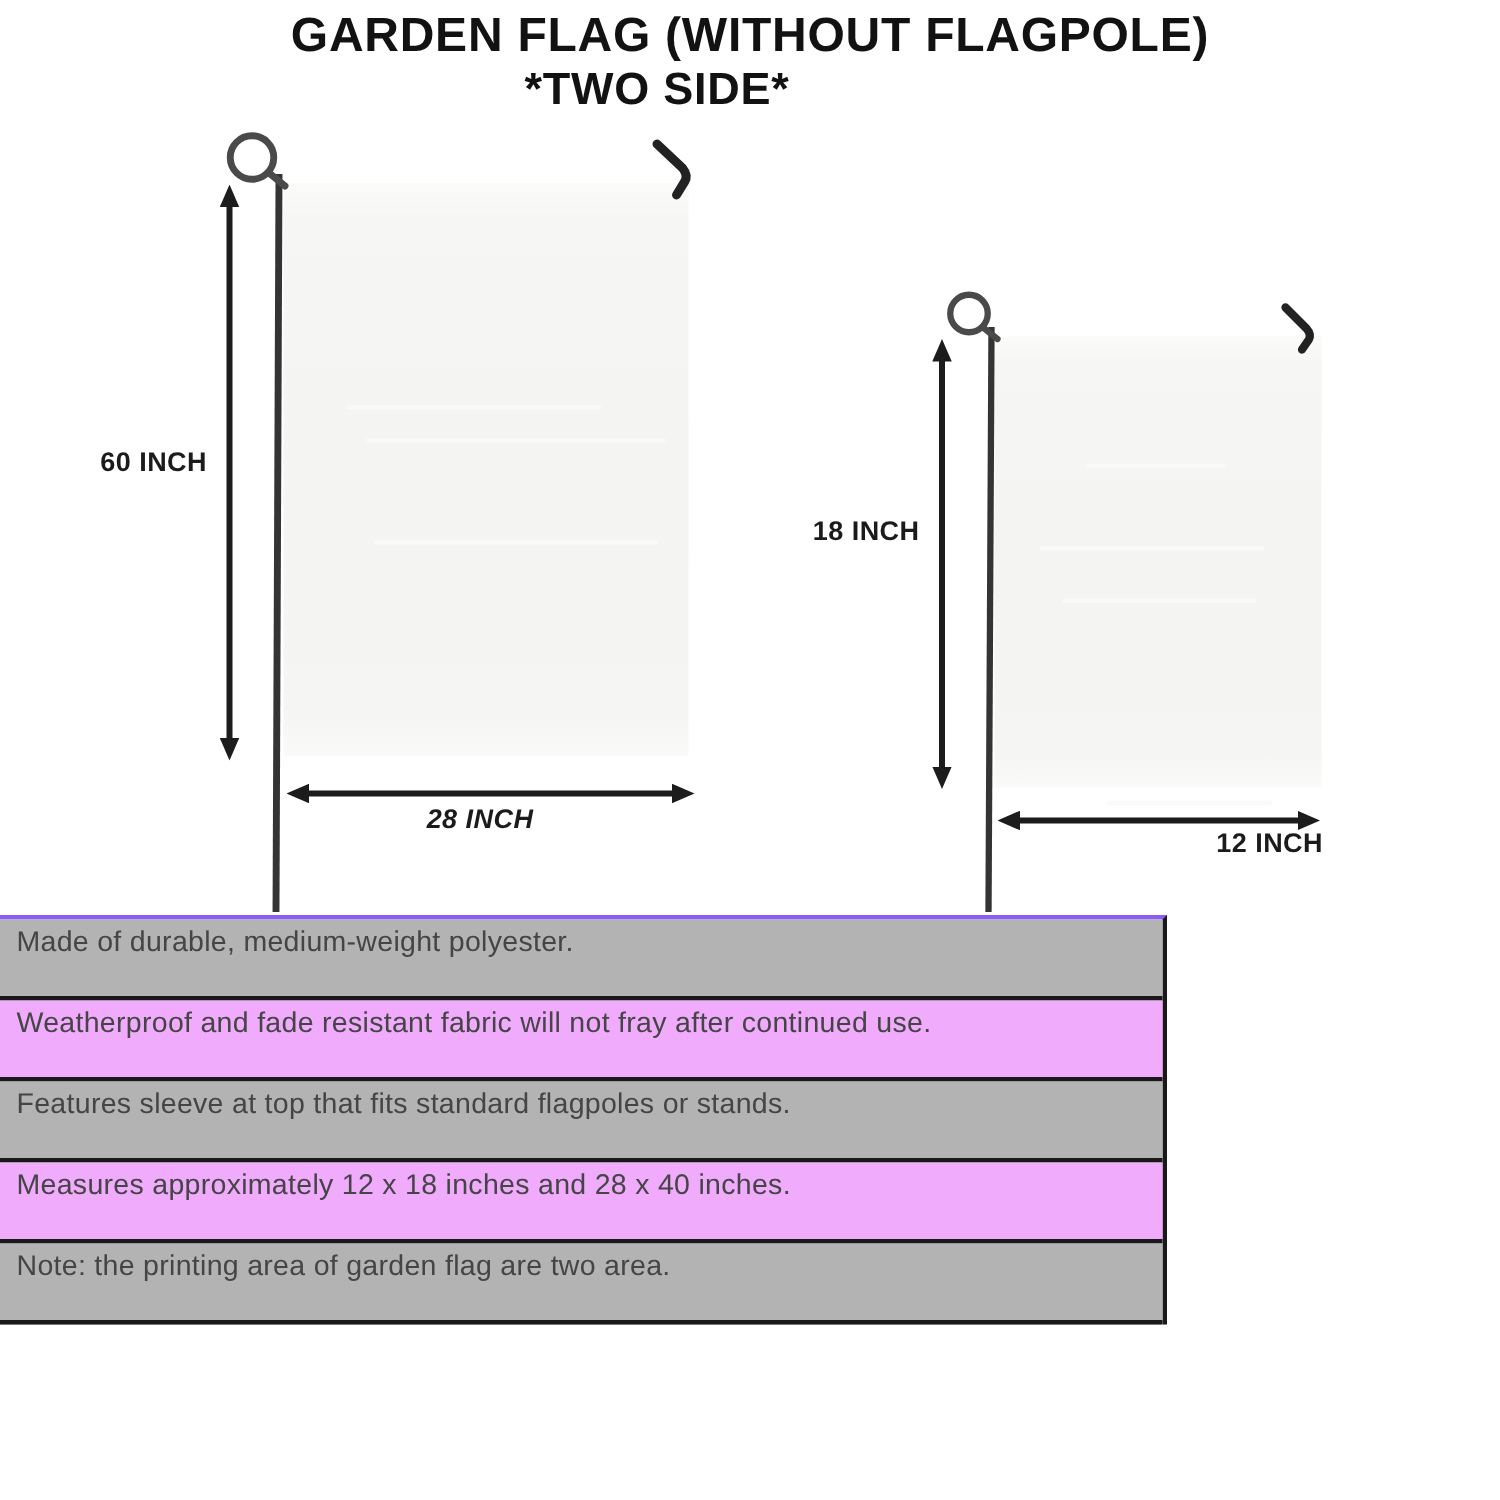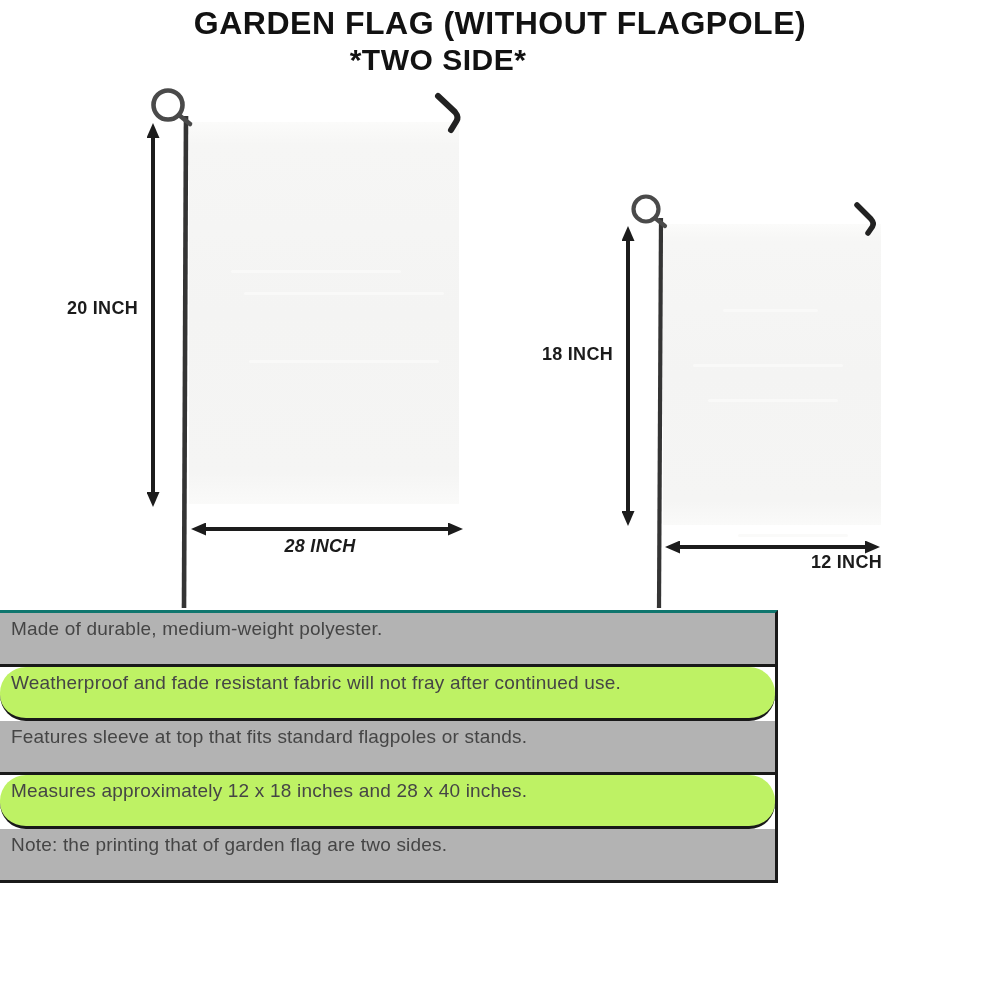--- a/index.html
+++ b/index.html
@@ -70,34 +70,34 @@
   .label-40 { left: 28px;  top: 298px; width: 110px; text-align: right; }
   .label-28 { left: 210px; top: 536px; width: 220px; text-align: center; font-style: italic; }
   .label-18 { left: 503px; top: 344px; width: 110px; text-align: right; }
   .label-12 { left: 662px; top: 552px; width: 220px; text-align: right; }
 
   
   .features {
     position: absolute;
     left: 0; top: 610px;
     width: 778px;
-    border-top: 3px solid #0f766e;
+    border-top: 3px solid #8b5cf6;
     border-right: 3px solid #191919;
   }
   .feature-row {
     height: 54px;
     border-bottom: 3px solid #191919;
     padding: 5px 10px 0 11px;
     font-size: 19px;
     letter-spacing: 0.2px;
     color: #454545;
     overflow: hidden;
   }
   .feature-row.gray  { background: #b3b3b3; }
-  .feature-row.white { background: #bef264; border-radius: 26px; }
+  .feature-row.white { background: #f0abfc; }
 </style>
 </head>
 <body>
 
 <div class="canvas">
 
   <div class="title-line1">GARDEN FLAG (WITHOUT FLAGPOLE)</div>
   <div class="title-line2">*TWO SIDE*</div>
 
   <div class="flag flag-large">
@@ -133,36 +133,36 @@
       <line x1="661" y1="218" x2="659" y2="608" stroke="#343434" stroke-width="4.2"></line>
       <circle cx="646" cy="209" r="12.5" fill="none" stroke="#4a4a4a" stroke-width="4.2"></circle>
       <path d="M655 218 L665 226" stroke="#4a4a4a" stroke-width="4.2" fill="none" stroke-linecap="round"></path>
     </g>
     <path d="M857 205 L871 219 Q874.5 223 872.5 226.5 L868 233" fill="none" stroke="#222222" stroke-width="5.5" stroke-linecap="round" stroke-linejoin="round"></path>
 
     <line x1="628" y1="238" x2="628" y2="514" stroke="#1c1c1c" stroke-width="4" marker-start="url(#ah)" marker-end="url(#ah)"></line>
     <line x1="677" y1="547" x2="868" y2="547" stroke="#1c1c1c" stroke-width="4" marker-start="url(#ah)" marker-end="url(#ah)"></line>
   </svg>
 
-  <div class="dim-label label-40">20 INCH</div>
+  <div class="dim-label label-40">60 INCH</div>
   <div class="dim-label label-28">28 INCH</div>
   <div class="dim-label label-18">18 INCH</div>
   <div class="dim-label label-12">12 INCH</div>
 
   <div class="features">
     <div class="feature-row gray">
       <span>Made of durable, medium-weight polyester.</span>
     </div>
     <div class="feature-row white">
       <span>Weatherproof and fade resistant fabric will not fray after continued use.</span>
     </div>
     <div class="feature-row gray">
       <span>Features sleeve at top that fits standard flagpoles or stands.</span>
     </div>
     <div class="feature-row white">
       <span>Measures approximately 12 x 18 inches and 28 x 40 inches.</span>
     </div>
     <div class="feature-row gray">
-      <span>Note: the printing that of garden flag are two sides.</span>
+      <span>Note: the printing area of garden flag are two area.</span>
     </div>
   </div>
 
 </div>
 
 </body></html>

